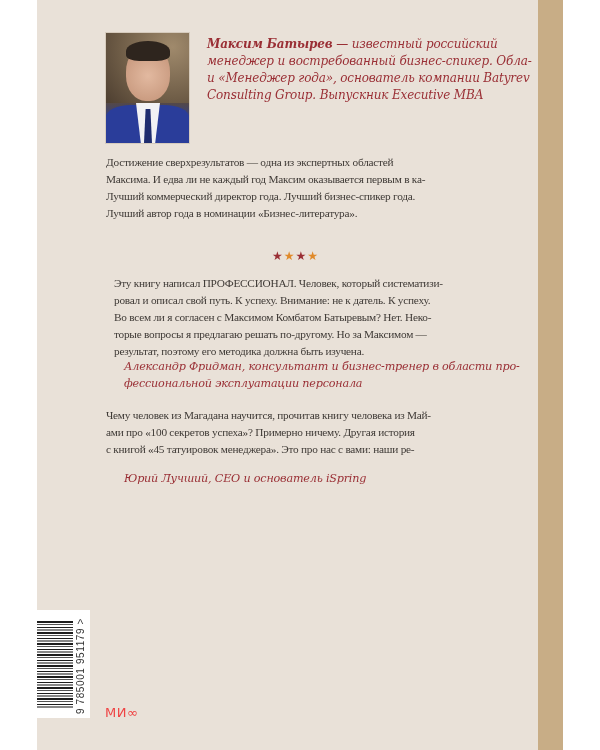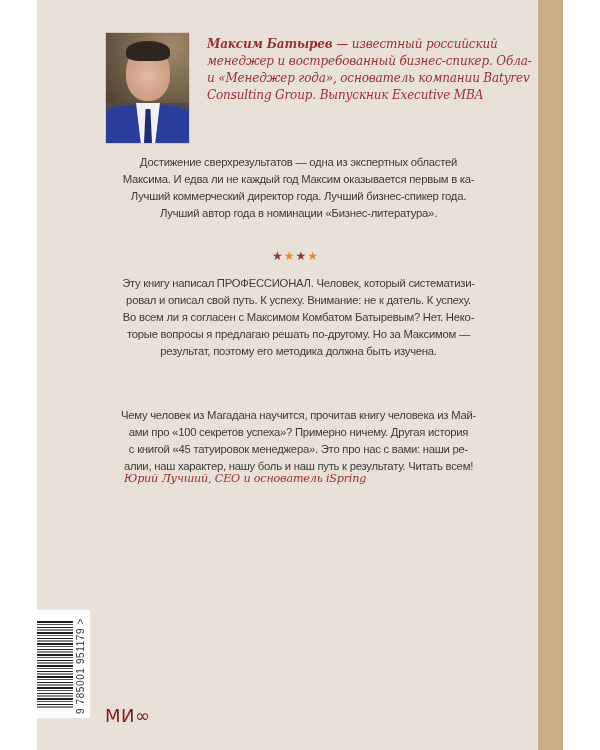--- a/index.html
+++ b/index.html
@@ -83,33 +83,32 @@
       color: #9a2f35;
       letter-spacing: -0.15px;
     }
     .bio .name {
       font-weight: bold;
     }
     .para {
       position: absolute;
       left: 106px;
       width: 385px;
-      font-family: Liberation Sans, sans-serif;
+      font-family: Liberation Serif, serif;
       font-size: 11.3px;
       line-height: 17px;
       color: #3f3a36;
       letter-spacing: -0.25px;
-      text-align: center;
     }
     .para .line, .bio .line, .quote .line {
       display: block;
       white-space: nowrap;
     }
     .p1 { top: 154px; }
-    .p2 { top: 275px; }
+    .p2 { top: 275px; margin-left: 8px; }
     .p3 { top: 407px; }
     .quote {
       position: absolute;
       left: 124px;
       width: 370px;
       font-family: "DejaVu Serif", serif;
       font-style: italic;
       font-size: 11.2px;
       line-height: 17px;
       color: #9a2f35;
@@ -163,22 +162,22 @@
       font-size: 10px;
       color: #333;
       white-space: nowrap;
       letter-spacing: 0.6px;
     }
     .logo {
       position: absolute;
       left: 105px;
       top: 705px;
       font-family: "DejaVu Sans", sans-serif;
-      font-size: 18px;
-      color: #7f1d1d;
+      font-size: 13px;
+      color: #ef4444;
       letter-spacing: 0.5px;
     }
   </style>
 </head>
 <body>
 
 <div class="page">
   <div class="cover"></div>
   <div class="spine"></div>
 
@@ -210,26 +209,29 @@
   </div>
 
   <div class="para p2">
     <span class="line">Эту книгу написал ПРОФЕССИОНАЛ. Человек, который систематизи-</span>
     <span class="line">ровал и описал свой путь. К успеху. Внимание: не к датель. К успеху.</span>
     <span class="line">Во всем ли я согласен с Максимом Комбатом Батыревым? Нет. Неко-</span>
     <span class="line">торые вопросы я предлагаю решать по-другому. Но за Максимом —</span>
     <span class="line">результат, поэтому его методика должна быть изучена.</span>
   </div>
 
+  <div class="quote q1">
+    <span class="line">Александр Фридман, консультант и бизнес-тренер в области про-</span>
+    <span class="line">фессиональной эксплуатации персонала</span>
+  </div>
 
   <div class="para p3">
     <span class="line">Чему человек из Магадана научится, прочитав книгу человека из Май-</span>
     <span class="line">ами про «100 секретов успеха»? Примерно ничему. Другая история</span>
     <span class="line">с книгой «45 татуировок менеджера». Это про нас с вами: наши ре-</span>
-    <span class="line">алии, наш характер, нашу боль и наш путь к результату. Читать всем!</span>
   </div>
 
   <div class="quote q2">
     <span class="line">Юрий Лучший, CEO и основатель iSpring</span>
   </div>
 
   <div class="barcode-box">
     <div class="barcode-bars"></div>
     <div class="barcode-digits">9 785001 951179 &gt;</div>
   </div>

